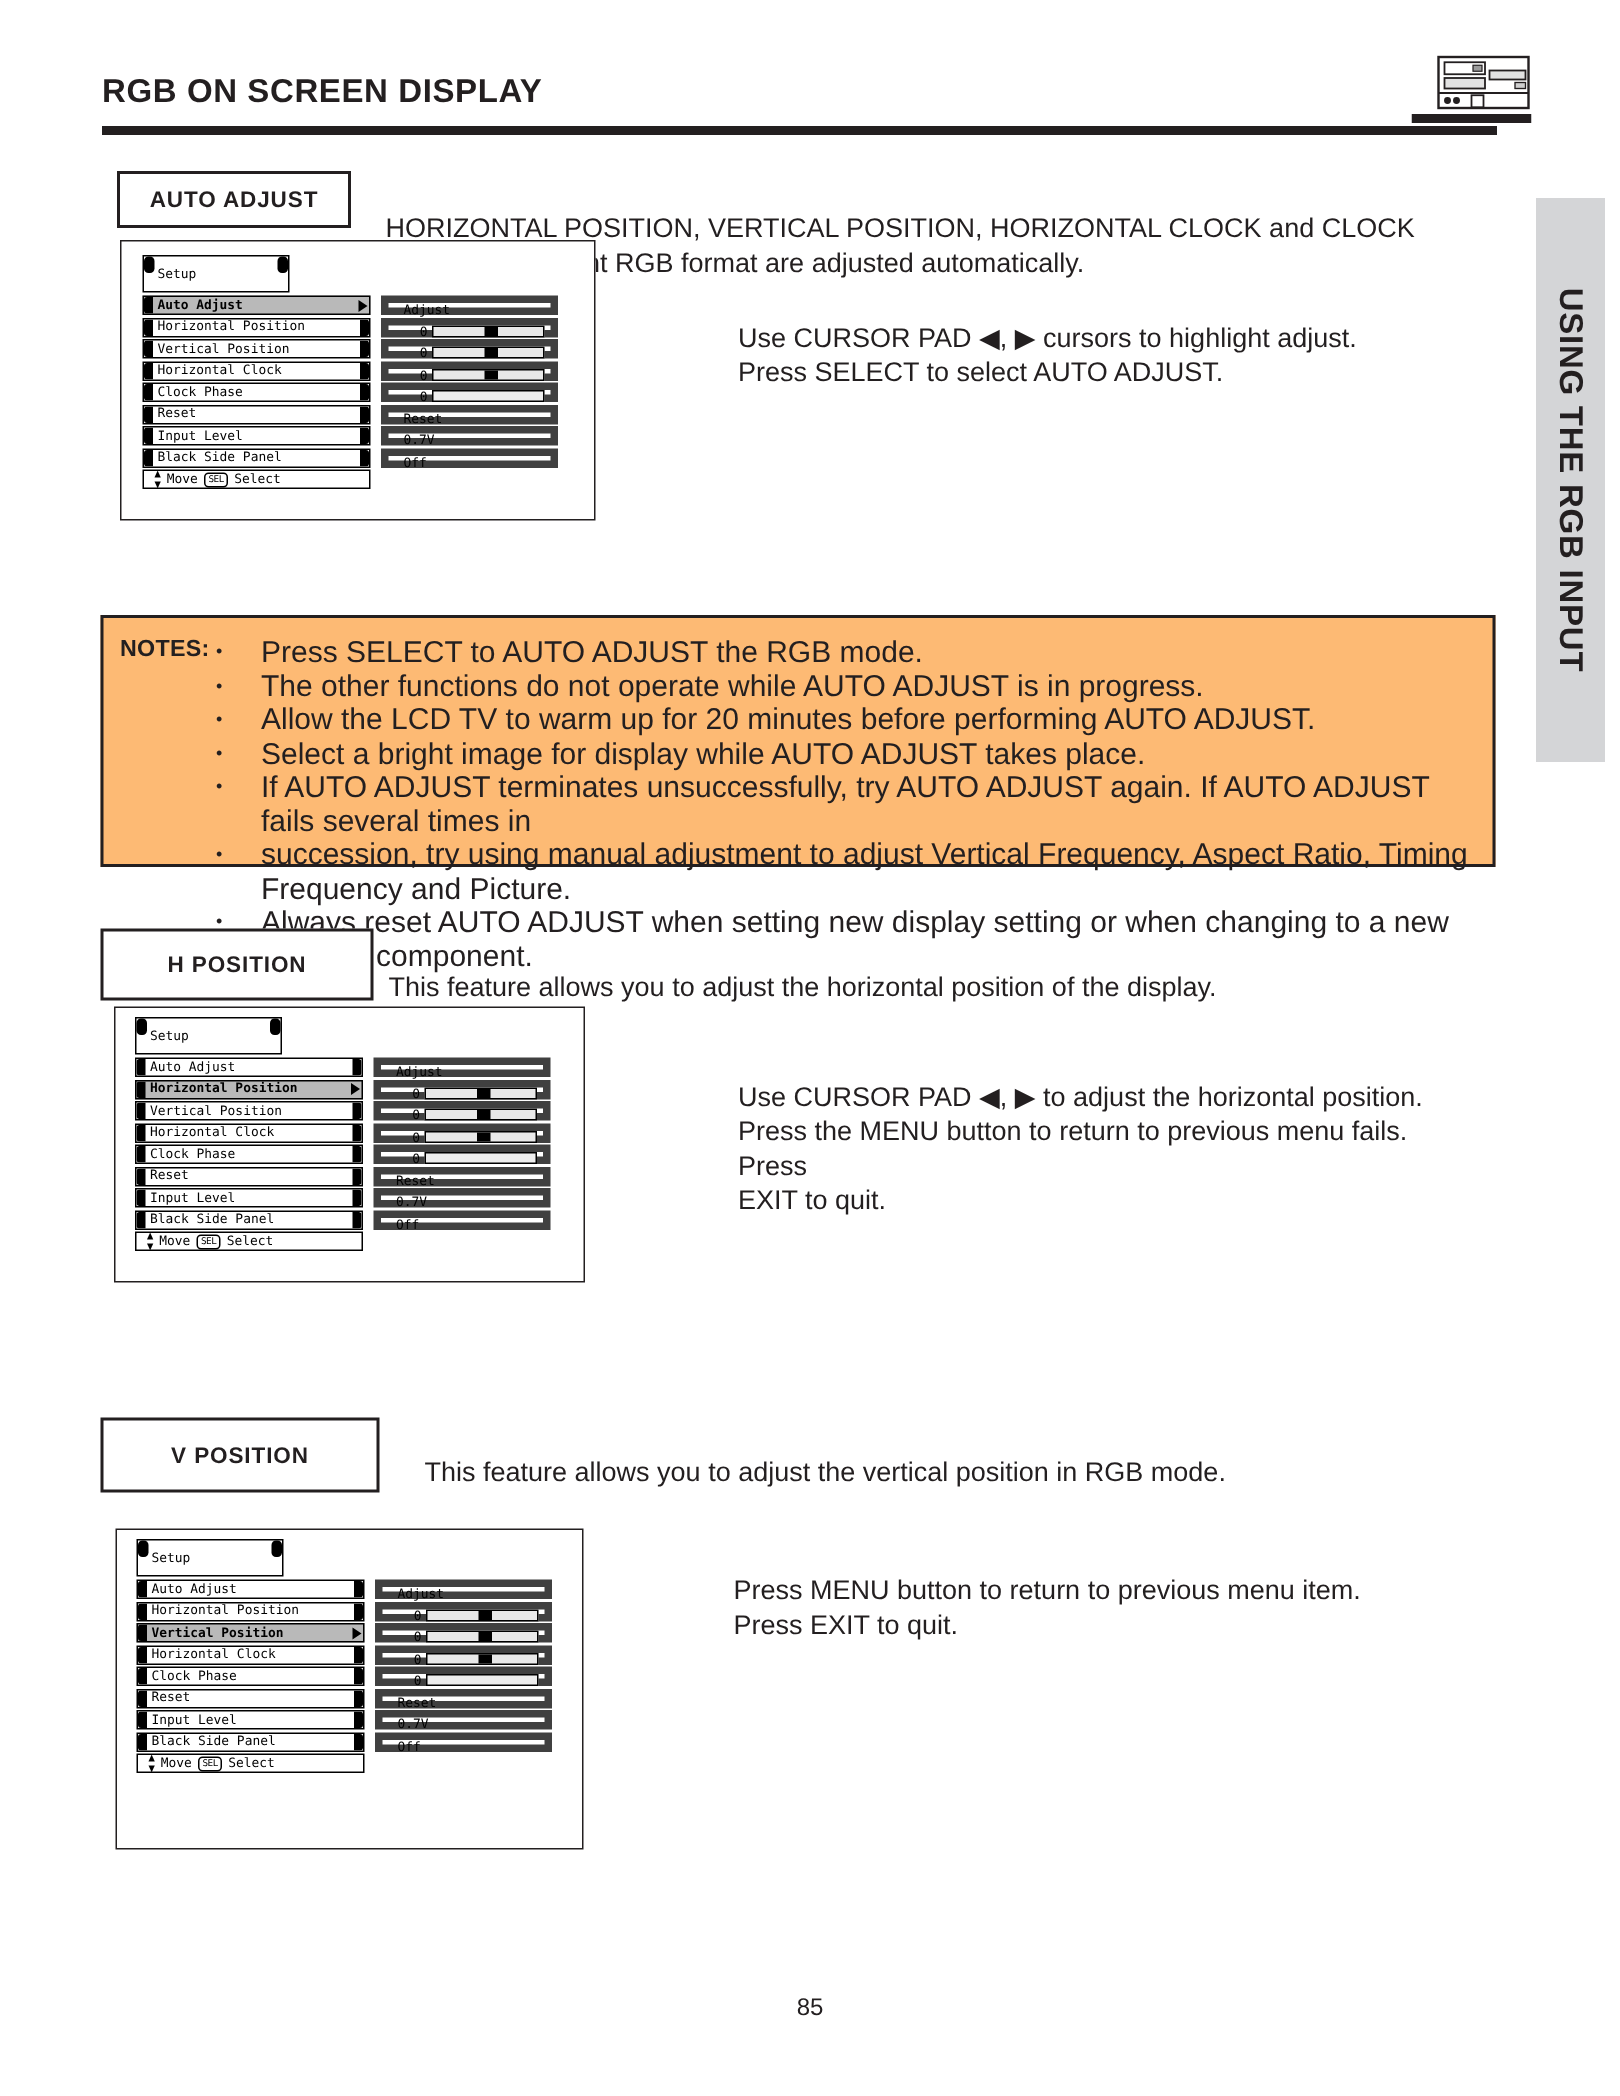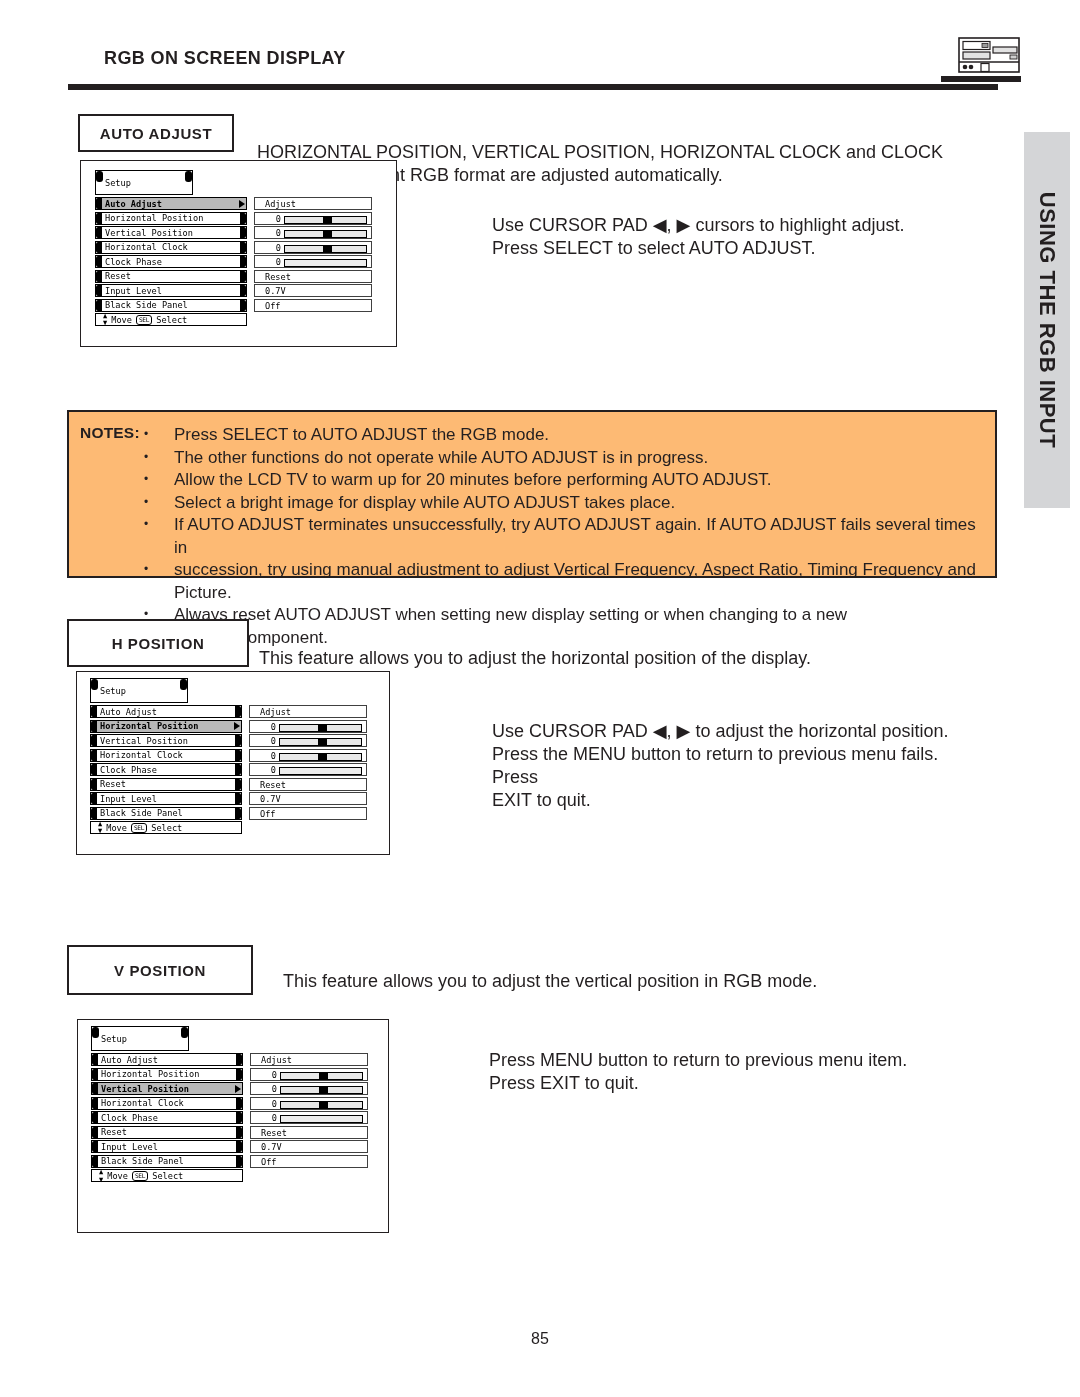--- a/index.html
+++ b/index.html
@@ -14,24 +14,23 @@
     font-family: "Liberation Sans", sans-serif;
     color: #231f20;
     overflow: hidden;
   }
 
   
   #page-title {
     position: absolute;
     left: 68px;
     top: 48px;
-    font-size: 18px;
+    font-size: 22px;
     font-weight: bold;
     letter-spacing: 0.4px;
-    margin-left: 36px;
   }
   #title-rule {
     position: absolute;
     left: 68px;
     top: 84px;
     width: 930px;
     height: 6px;
     background: #231f20;
   }
 
@@ -201,25 +200,25 @@
     border-radius: 0;
     border-top: 4px solid transparent;
     border-bottom: 4px solid transparent;
     border-left: 6px solid #000;
   }
 
   .osd-value {
     position: relative;
     width: 118px;
     height: 13px;
-    border: 1px solid #404040;
+    border: 5px solid #404040;
     box-sizing: border-box;
     background: #ffffff;
     display: flex;
-    align-items: flex-end;
+    align-items: flex-start;
     white-space: nowrap;
     flex: 0 0 auto;
   }
   .osd-value.text-val {
     padding-left: 10px;
   }
   .osd-value .num {
     width: 26px;
     text-align: right;
     padding-right: 3px;
@@ -296,21 +295,21 @@
     position: absolute;
     left: 73px;
     top: 12px;
     width: 845px;
     list-style: none;
     margin: 0;
     padding: 0;
   }
   #notes-list li {
     position: relative;
-    font-size: 17px;
+    font-size: 20px;
     line-height: 22.5px;
     padding-left: 32px;
     margin-bottom: 0px;
   }
   #notes-list li::before {
     content: "\2022";
     position: absolute;
     left: 2px;
     top: -1px;
     font-size: 12px;

